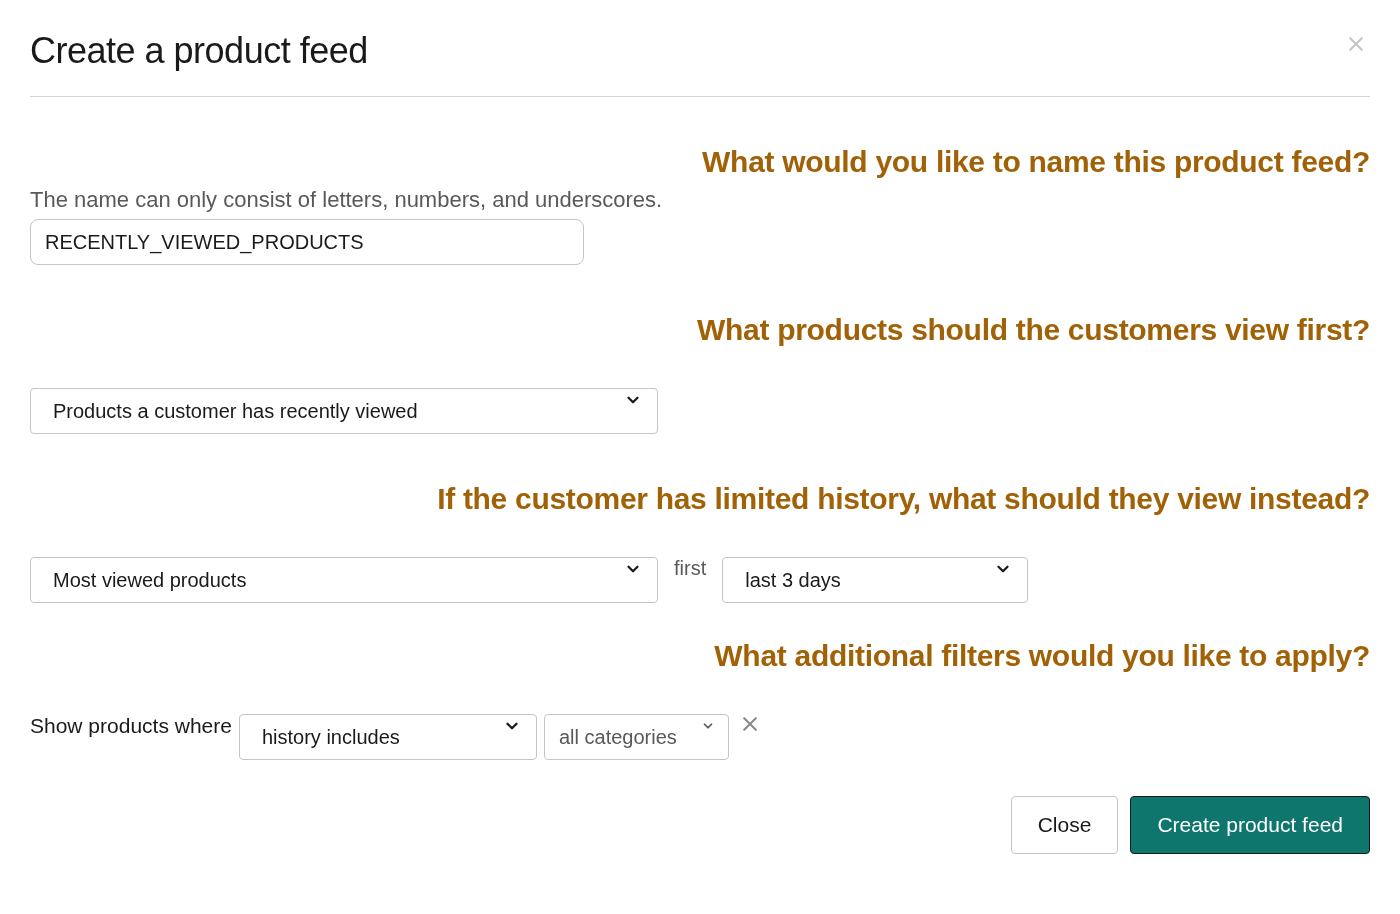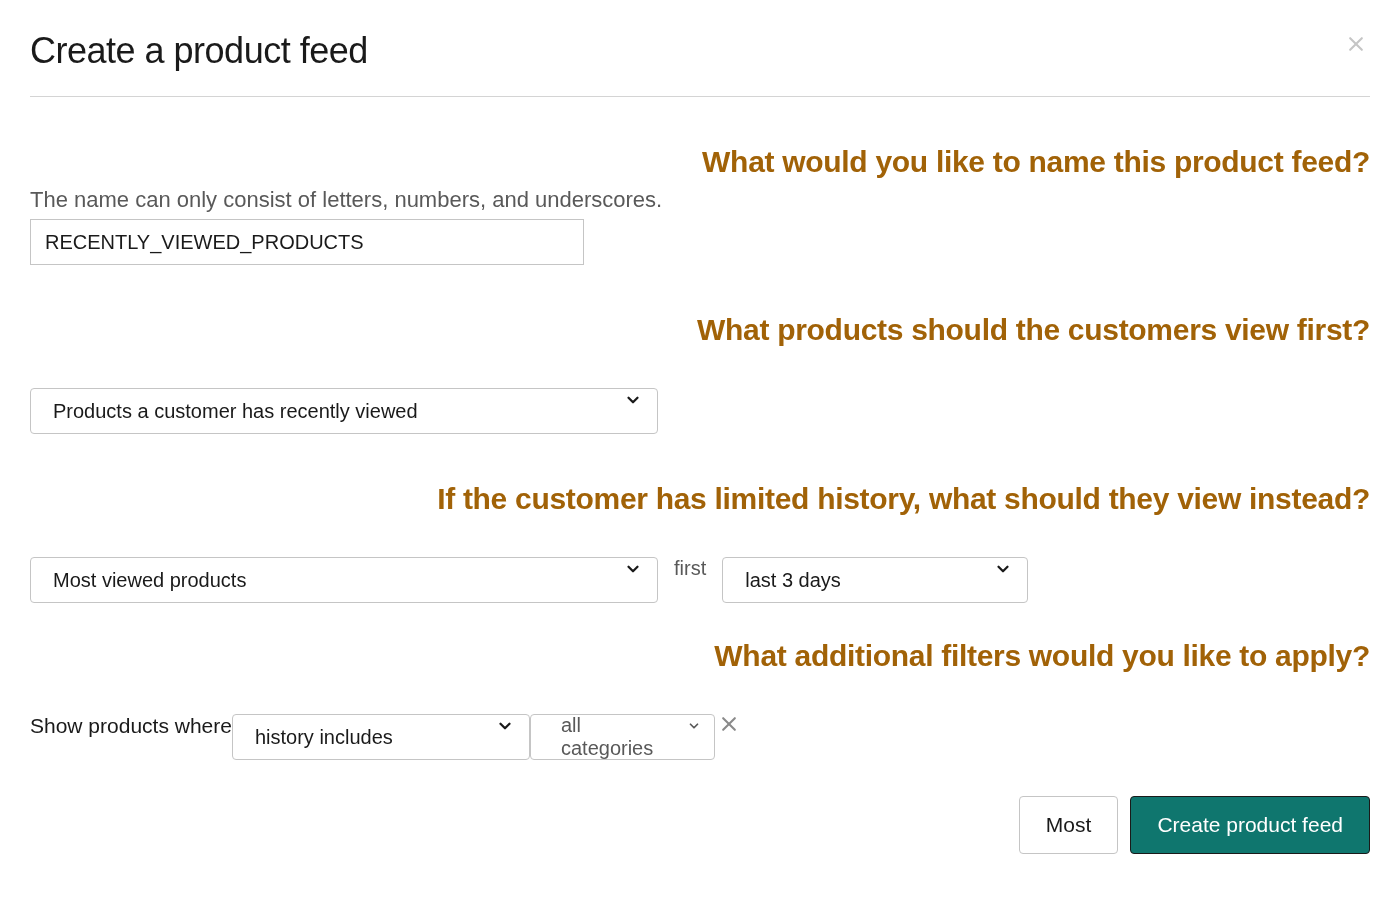--- a/index.html
+++ b/index.html
@@ -58,21 +58,21 @@
     }
     .section-subtitle {
       font-size: 22px;
       color: #595959;
       margin-bottom: 6px;
     }
     .text-input {
       width: 554px;
       height: 46px;
       border: 1px solid #c5c5c5;
-      border-radius: 0;
+      border-radius: 8px;
       padding: 0 14px;
       font-size: 20px;
       color: #1a1a1a;
       font-family: inherit;
     }
     .select-wrapper {
       position: relative;
       display: inline-block;
     }
     .select-input {
@@ -109,21 +109,21 @@
       gap: 16px;
       margin-top: 18px;
     }
     .row-label-gray {
       font-size: 20px;
       color: #595959;
     }
     .filter-row {
       display: flex;
       align-items: center;
-      gap: 0;
+      gap: 7px;
       margin-top: 18px;
     }
     .filter-label {
       font-size: 21px;
       color: #1a1a1a;
     }
     .remove-filter-btn {
       background: none;
       border: none;
       cursor: pointer;
@@ -248,36 +248,36 @@
       <span class="filter-label">Show products where</span>
       <div class="select-wrapper">
         <div class="select-input w-298">history includes</div>
         <span class="chevron">
           <svg viewBox="0 0 24 24" fill="none" stroke="currentColor" stroke-width="3" stroke-linecap="round" stroke-linejoin="round">
             <polyline points="6 9 12 15 18 9"></polyline>
           </svg>
         </span>
       </div>
       <div class="select-wrapper select-small">
-        <div class="select-input w-185" style="padding-left:30px;">all categories</div>
+        <div class="select-input w-185" style="padding-left:14px;">all categories</div>
         <span class="chevron">
           <svg viewBox="0 0 24 24" fill="none" stroke="currentColor" stroke-width="3" stroke-linecap="round" stroke-linejoin="round">
             <polyline points="6 9 12 15 18 9"></polyline>
           </svg>
         </span>
       </div>
       <button class="remove-filter-btn">
         <span>
           <svg viewBox="0 0 24 24" fill="none" stroke="currentColor" stroke-width="2.5" stroke-linecap="round">
             <line x1="5" y1="5" x2="19" y2="19"></line>
             <line x1="19" y1="5" x2="5" y2="19"></line>
           </svg>
         </span>
       </button>
     </div>
   </div>
 
   <div class="modal-footer">
-    <button class="btn btn-secondary">Most</button>
+    <button class="btn btn-secondary">Close</button>
     <button class="btn btn-primary">Create product feed</button>
   </div>
 
 </div>
 
 </body></html>

